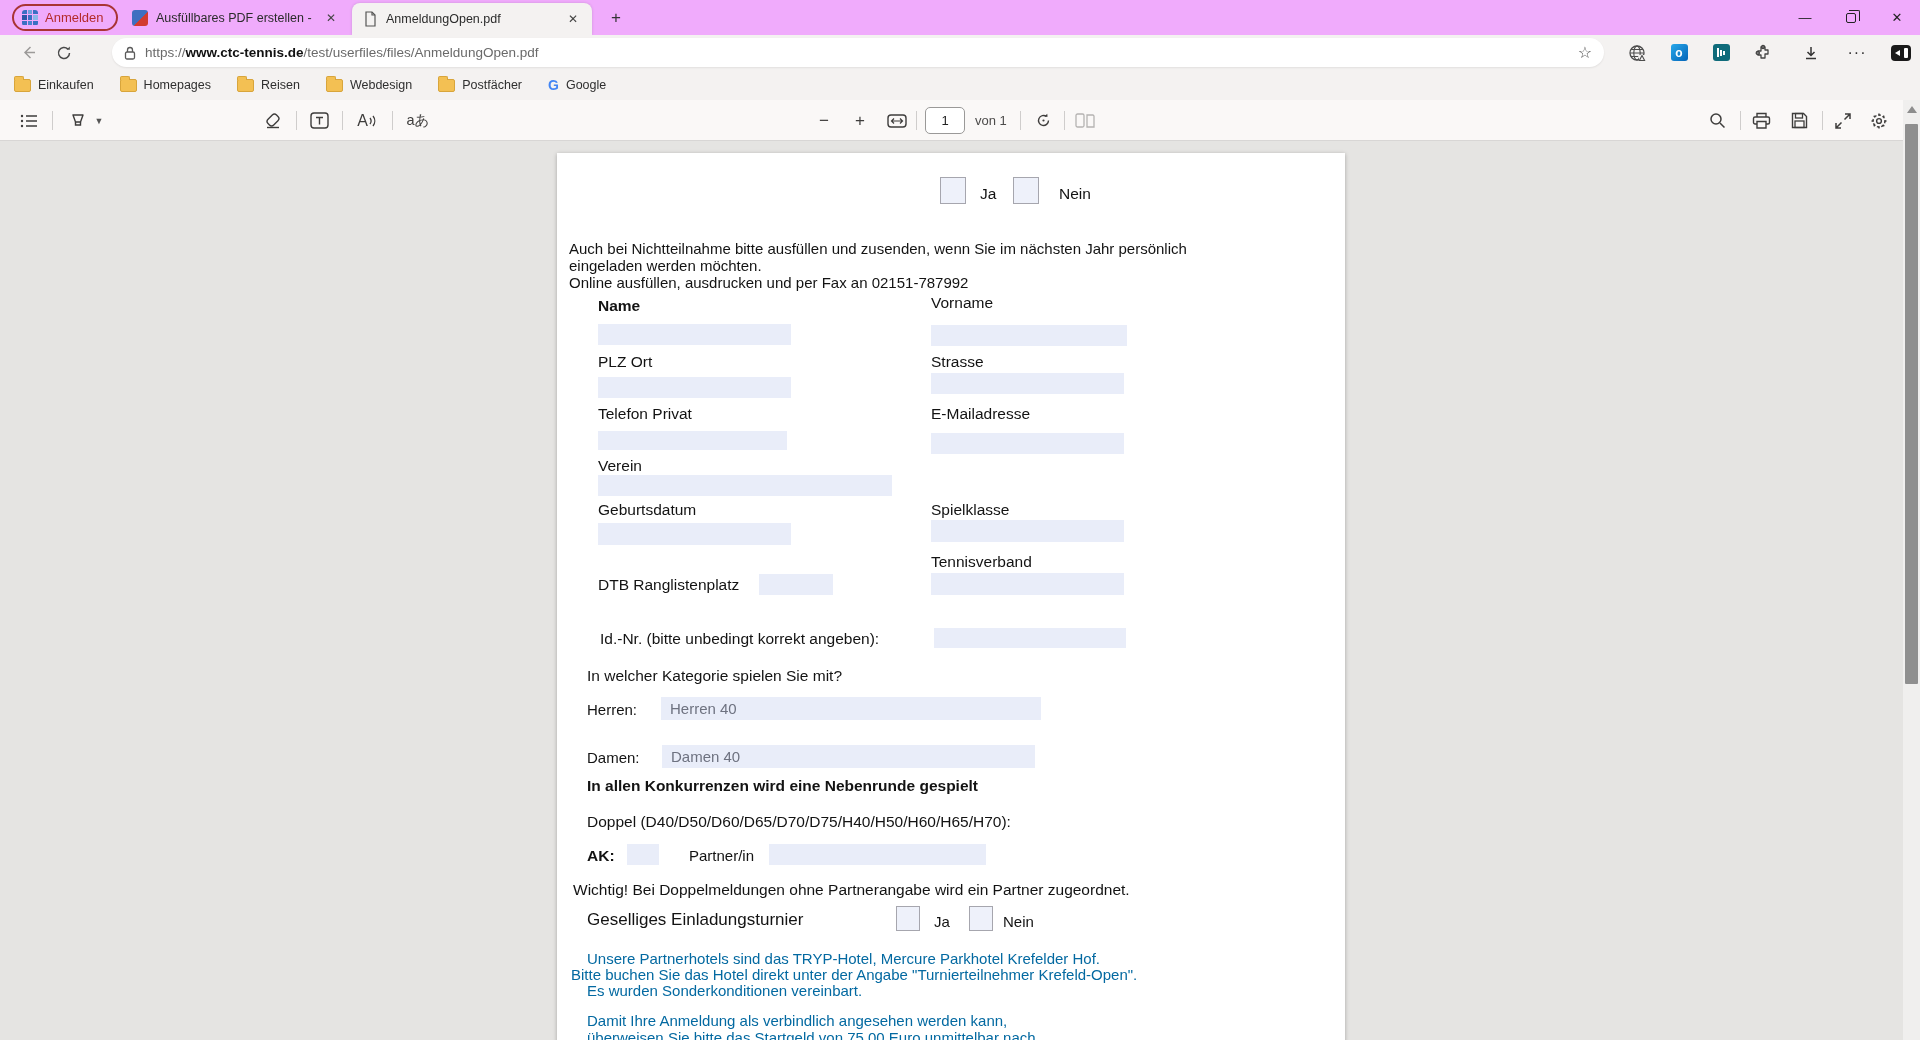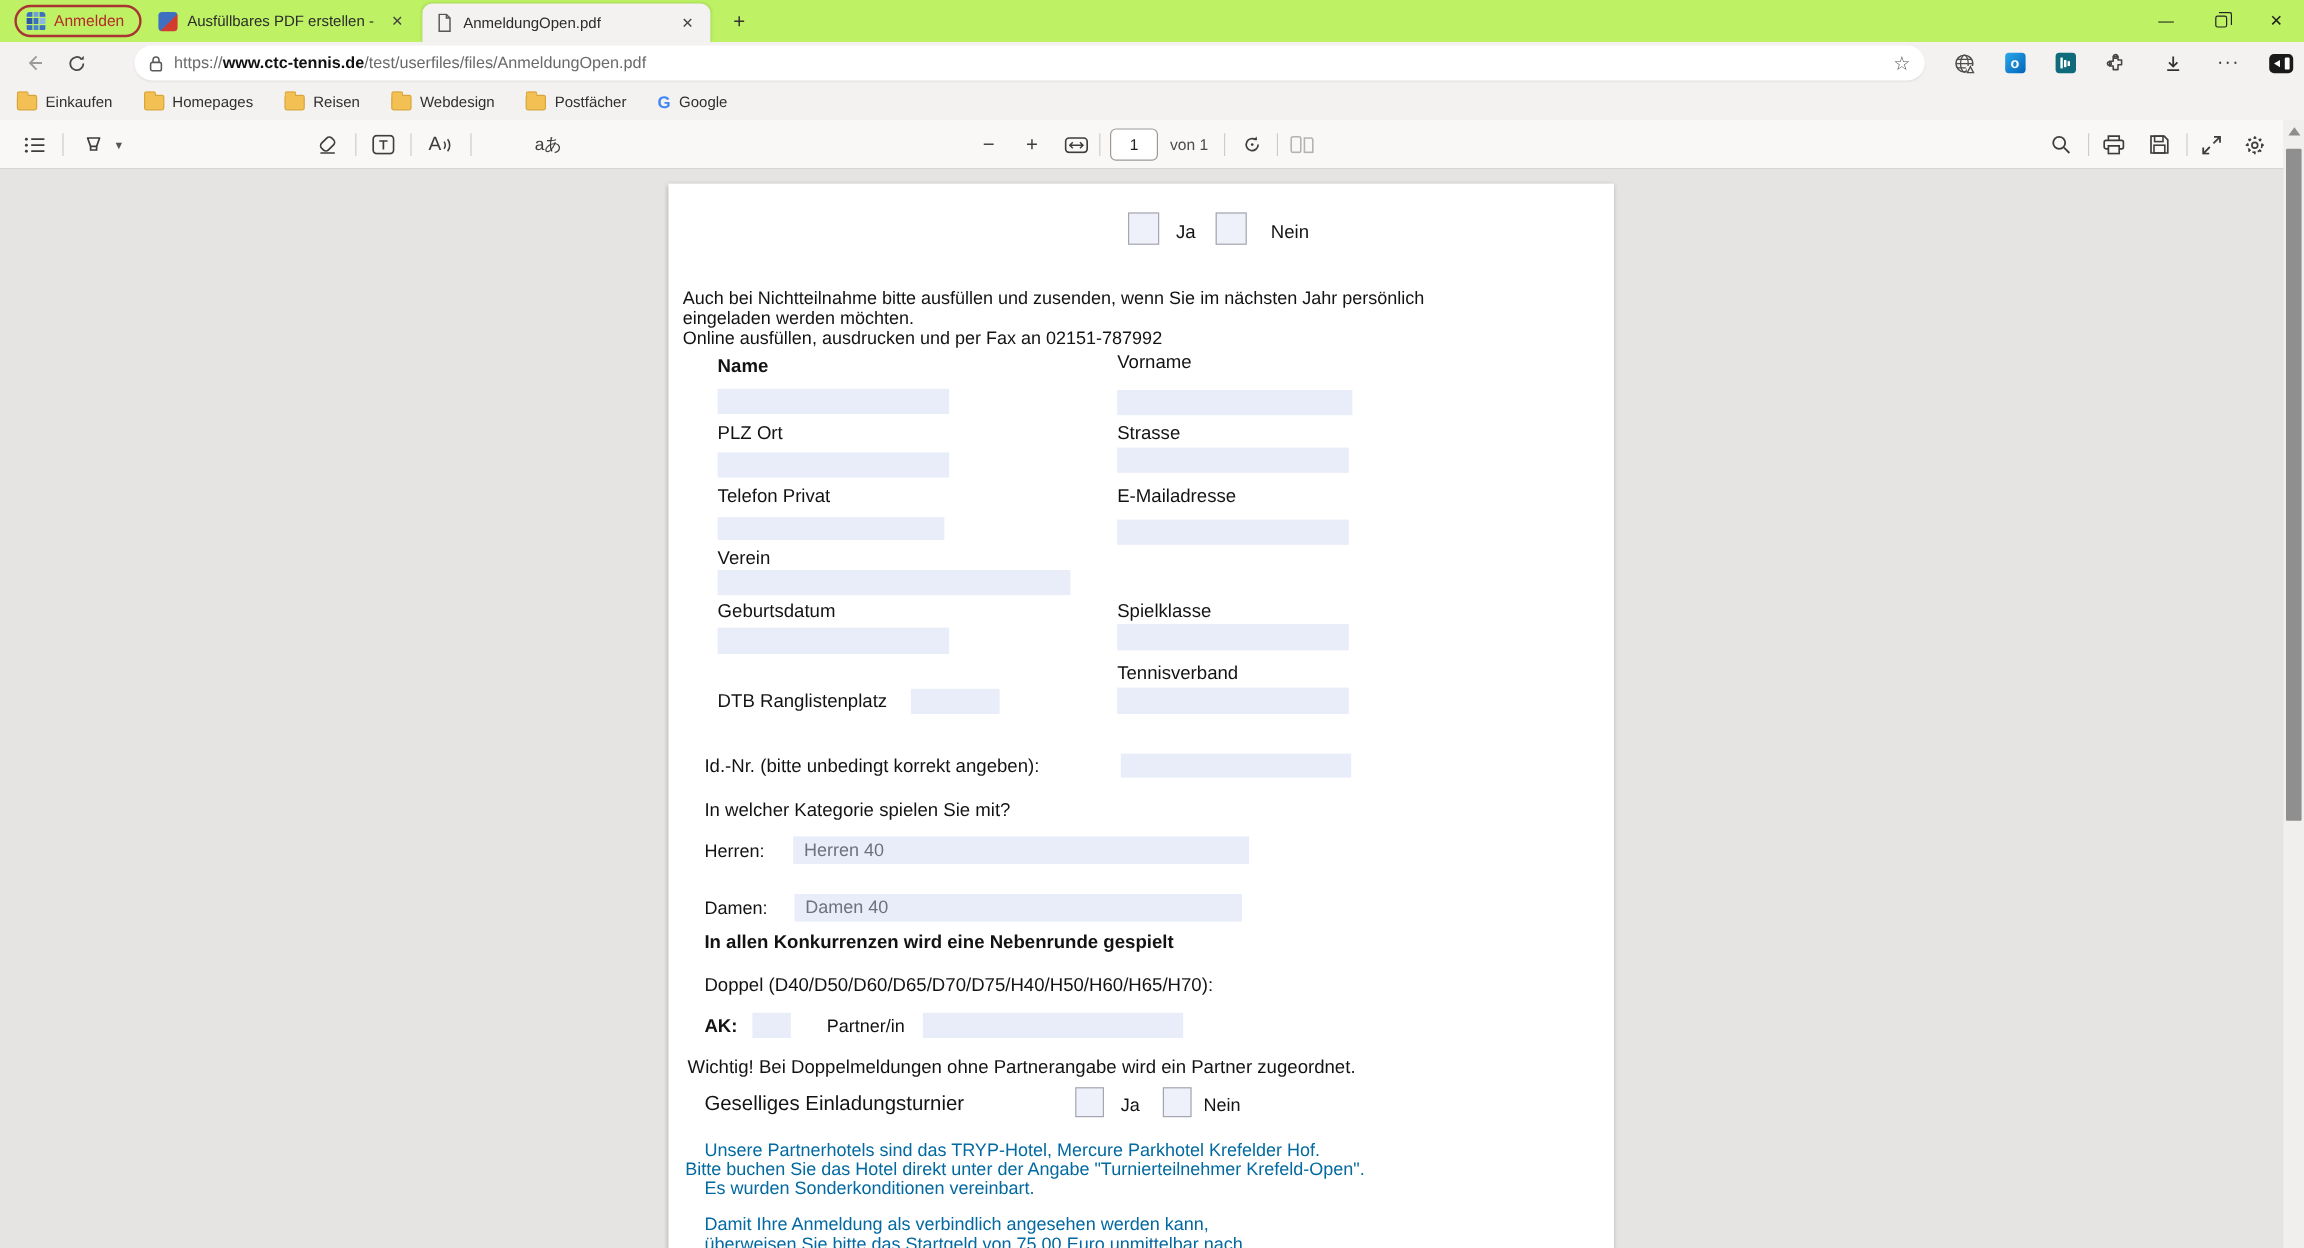--- a/index.html
+++ b/index.html
@@ -1,21 +1,21 @@
 <!DOCTYPE html>
 <html><head>
 <meta charset="utf-8">
 <style>
   * { margin:0; padding:0; box-sizing:border-box; }
   html,body { width:1920px; height:1040px; overflow:hidden; background:#e5e4e2;
               font-family:"Liberation Sans", sans-serif; }
   #app { position:relative; width:1920px; height:1040px; overflow:hidden; }
 
   
-  .tabstrip { position:absolute; left:0; top:0; width:1920px; height:35px; background:#bef264; }
+  .tabstrip { position:absolute; left:0; top:0; width:1920px; height:35px; background:#f0abfc; }
   .signin-pill { position:absolute; left:12px; top:4px; height:27px; display:flex; align-items:center;
                  gap:7px; padding:0 12px 0 8px; border:2px solid #a93434; border-radius:15px; cursor:pointer; }
   .signin-logo { width:16px; height:16px; display:grid; grid-template-columns:repeat(3,1fr);
                  grid-template-rows:repeat(3,1fr); gap:1px; border-radius:3px; overflow:hidden; }
   .signin-logo i { background:#3a6fc4; }
   .signin-logo i:nth-child(1){background:#employ} 
   .signin-logo i:nth-child(2){background:#6fa0dd}
   .signin-logo i:nth-child(4){background:#2c57a8}
   .signin-logo i:nth-child(6){background:#8cb6e8}
   .signin-logo i:nth-child(8){background:#4a84d0}
@@ -280,21 +280,21 @@
         </svg>
     </div>
     <div class="bar-divider" style="left:342px;"></div>
     <div class="pdf-btn" style="left:350px; width:34px; font-size:16px;">
       <span>A</span>
       <svg width="8" height="12" viewBox="0 0 8 12" style="margin-left:1px;">
           <path d="M1 9a5 5 0 0 0 0-6M4 11a8 8 0 0 0 0-10" fill="none" stroke="#3e3d3c" stroke-width="1.3"></path>
         </svg>
     </div>
     <div class="bar-divider" style="left:392px;"></div>
-    <div class="pdf-btn" style="left:400px; width:36px; font-size:14.5px;margin-left:39px;">
+    <div class="pdf-btn" style="left:400px; width:36px; font-size:14.5px;">
       <span>aあ</span>
     </div>
 
     <div class="pdf-btn" style="left:810px; width:28px; font-size:17px;">
         <span>−</span>
       </div>
     <div class="pdf-btn" style="left:846px; width:28px; font-size:17px;">
         <span>+</span>
       </div>
     <div class="pdf-btn" style="left:882px; width:30px;">
@@ -391,21 +391,21 @@
       <div class="ptext" style="left:41px; top:348px; font-size:15.5px;">Geburtsdatum</div>
       <div class="ptext" style="left:374px; top:348px; font-size:15.5px;">Spielklasse</div>
       <div class="ffield" style="left:41px; top:370px; width:193px; height:22px;"></div>
       <div class="ffield" style="left:374px; top:367px; width:193px; height:22px;"></div>
 
       <div class="ptext" style="left:374px; top:400px; font-size:15.5px;">Tennisverband</div>
       <div class="ptext" style="left:41px; top:423px; font-size:15.5px;">DTB Ranglistenplatz</div>
       <div class="ffield" style="left:202px; top:421px; width:74px; height:21px;"></div>
       <div class="ffield" style="left:374px; top:420px; width:193px; height:22px;"></div>
 
-      <div class="ptext" style="left:30px; top:477px; font-size:15.5px;">Id.-Nr. (bitte unbedingt korrekt angeben):</div>
+      <div class="ptext" style="left:43px; top:477px; font-size:15.5px;">Id.-Nr. (bitte unbedingt korrekt angeben):</div>
       <div class="ffield" style="left:377px; top:475px; width:192px; height:20px;"></div>
 
       <div class="ptext" style="left:30px; top:514px; font-size:15.5px;">In welcher Kategorie spielen Sie mit?</div>
 
       <div class="ptext" style="left:30px; top:548px;">Herren:</div>
       <div class="fselect" style="left:104px; top:544px; width:380px; height:23px;">
           <span>Herren 40</span>
         </div>
 
       <div class="ptext" style="left:30px; top:596px;">Damen:</div>

